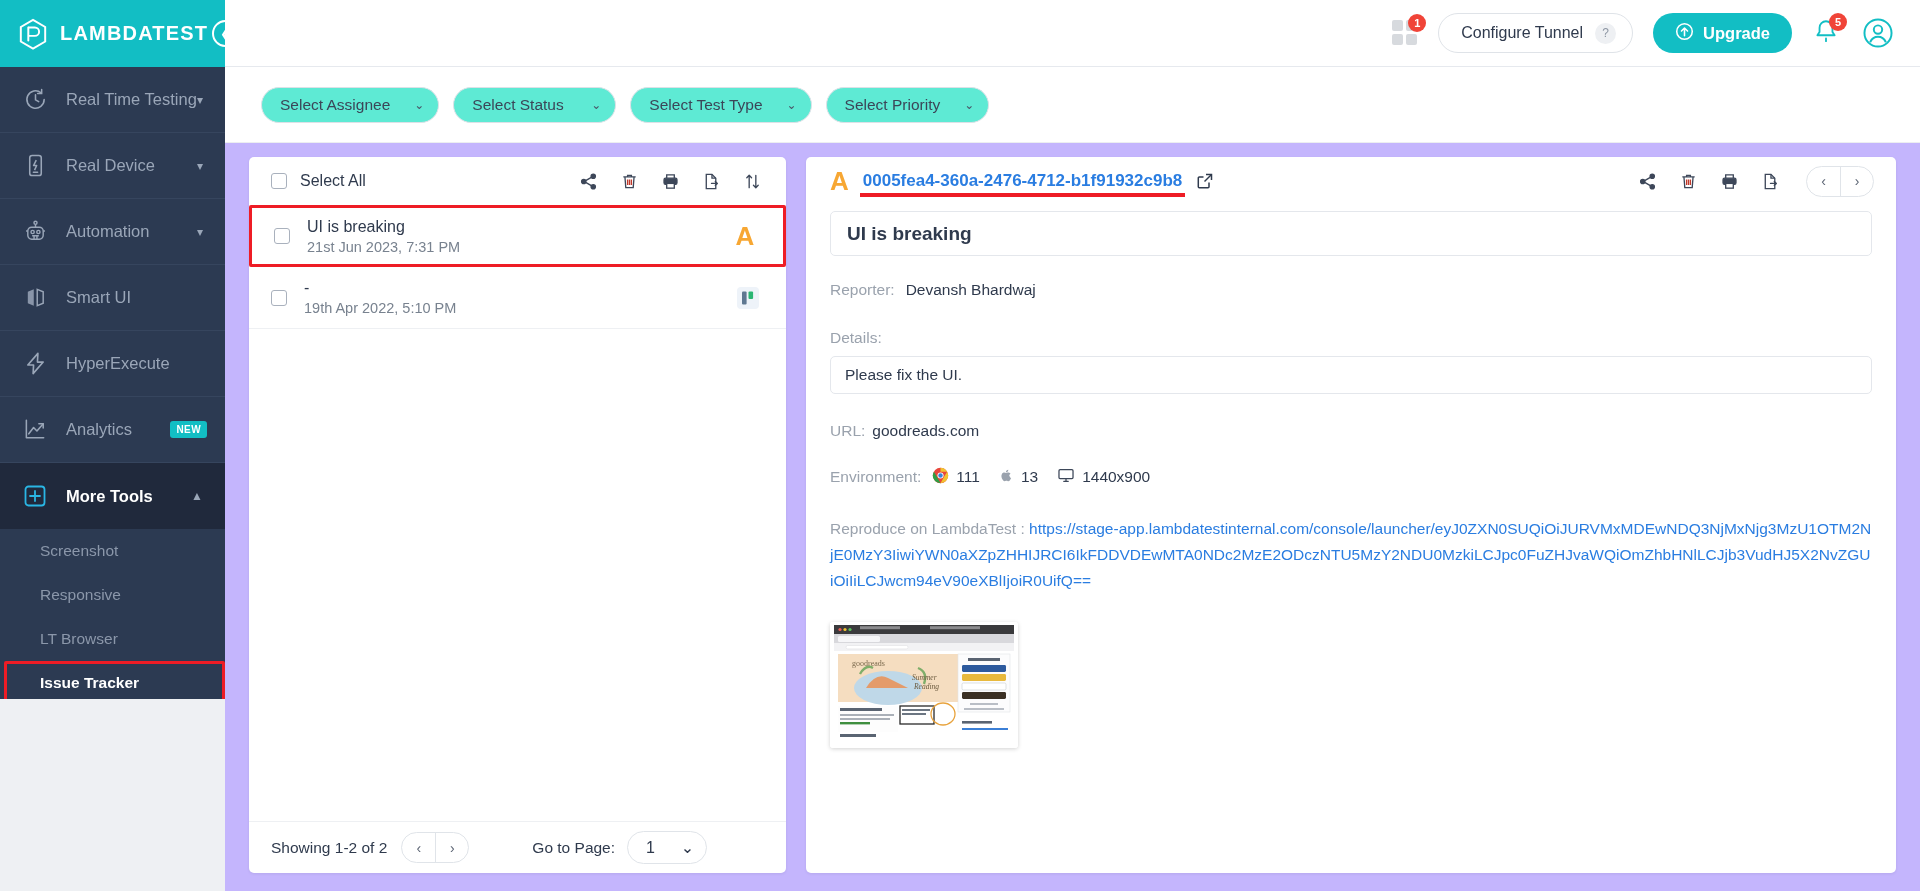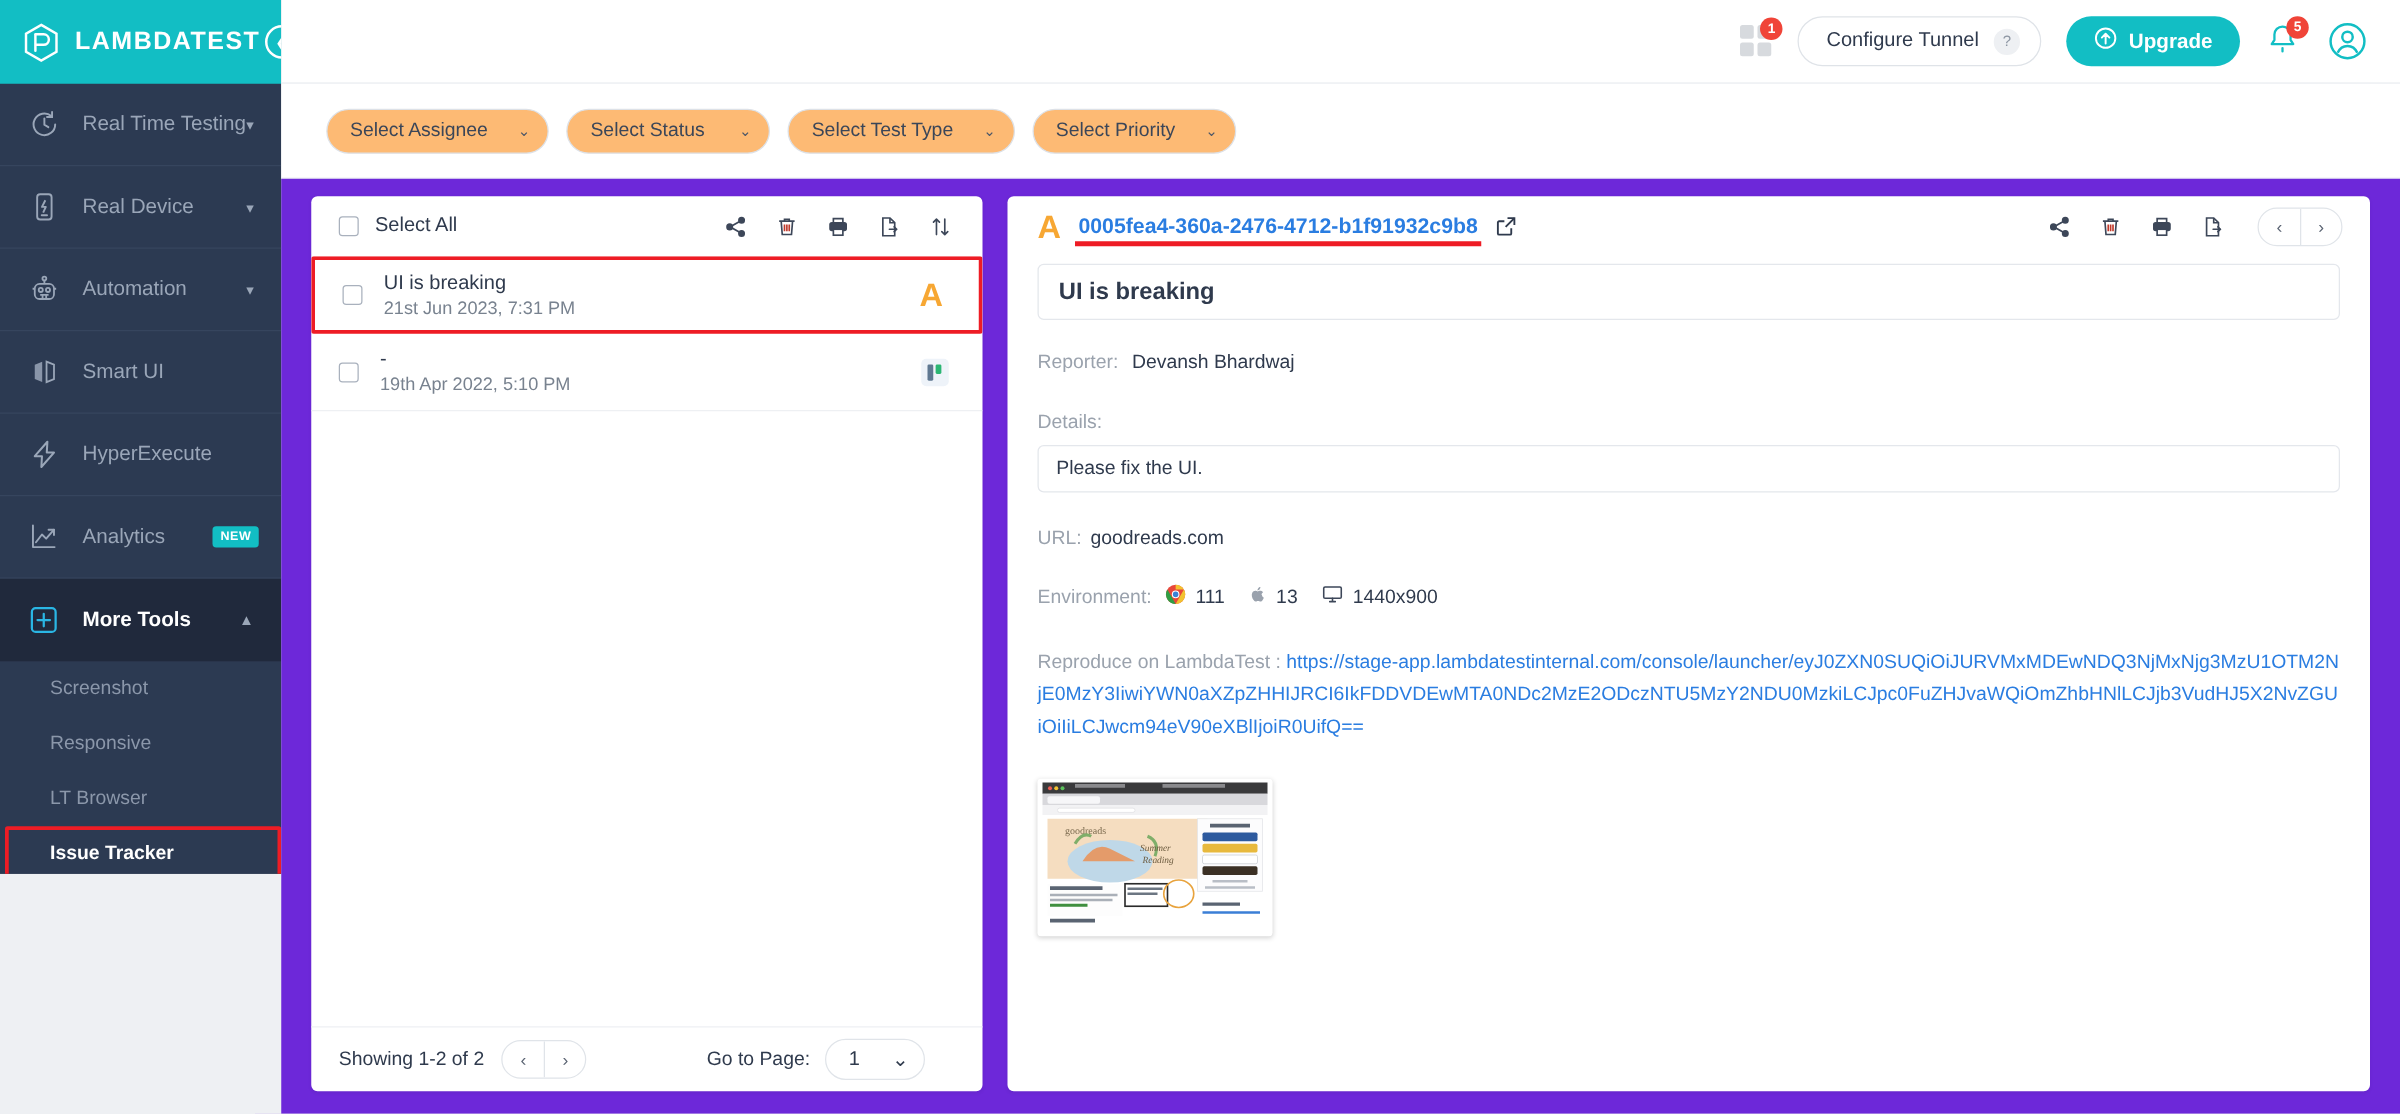--- a/index.html
+++ b/index.html
@@ -120,30 +120,30 @@
     position: absolute; left: 225px; top: 67px;
     width: 1695px; height: 76px; background: #fff;
     display: flex; align-items: center; gap: 14px;
     padding-left: 36px;
     border-bottom: 1px solid #eceef1;
   }
   .filter-select {
     display: flex; align-items: center; justify-content: space-between;
     border: 1px solid #dde1e7; border-radius: 20px;
     height: 36px; min-width: 163px; padding: 0 14px 0 18px;
-    font-size: 15.5px; color: #3b4658; cursor: pointer; background: #fdba74;
+    font-size: 15.5px; color: #3b4658; cursor: pointer; background: #5eead4;
     gap: 24px;
   }
   .filter-select .chev-d { color: #4a5668; font-size: 12px; }
 
   
   #content {
     position: absolute; left: 225px; top: 143px;
     width: 1695px; height: 748px;
-    background: #6d28d9;
+    background: #c4b5fd;
     padding: 14px 24px 0 24px;
     display: flex; gap: 20px;
   }
 
   
   #list-panel {
     width: 537px; background: #fff;
     border-radius: 5px; position: relative;
     box-shadow: 0 1px 3px rgba(22,30,45,.08);
     display: flex; flex-direction: column;
@@ -184,21 +184,21 @@
   }
   .pager {
     display: flex; border: 1px solid #e0e4e9; border-radius: 18px;
     height: 31px; overflow: hidden;
   }
   .pager div {
     width: 33px; display: flex; align-items: center; justify-content: center;
     color: #5b6473; font-size: 14px; cursor: pointer;
   }
   .pager div + div { border-left: 1px solid #e0e4e9; }
-  #goto-wrap { display: flex; align-items: center; gap: 12px; margin-left: 82px; }
+  #goto-wrap { display: flex; align-items: center; gap: 12px; margin-left: 49px; }
   #page-select {
     border: 1px solid #e0e4e9; border-radius: 18px;
     height: 33px; width: 80px; display: flex; align-items: center;
     justify-content: space-between; padding: 0 12px 0 18px;
     font-size: 16px; color: #2f3a4d; cursor: pointer;
   }
 
   
   #detail-panel {
     flex: 1; background: #fff; border-radius: 5px;

